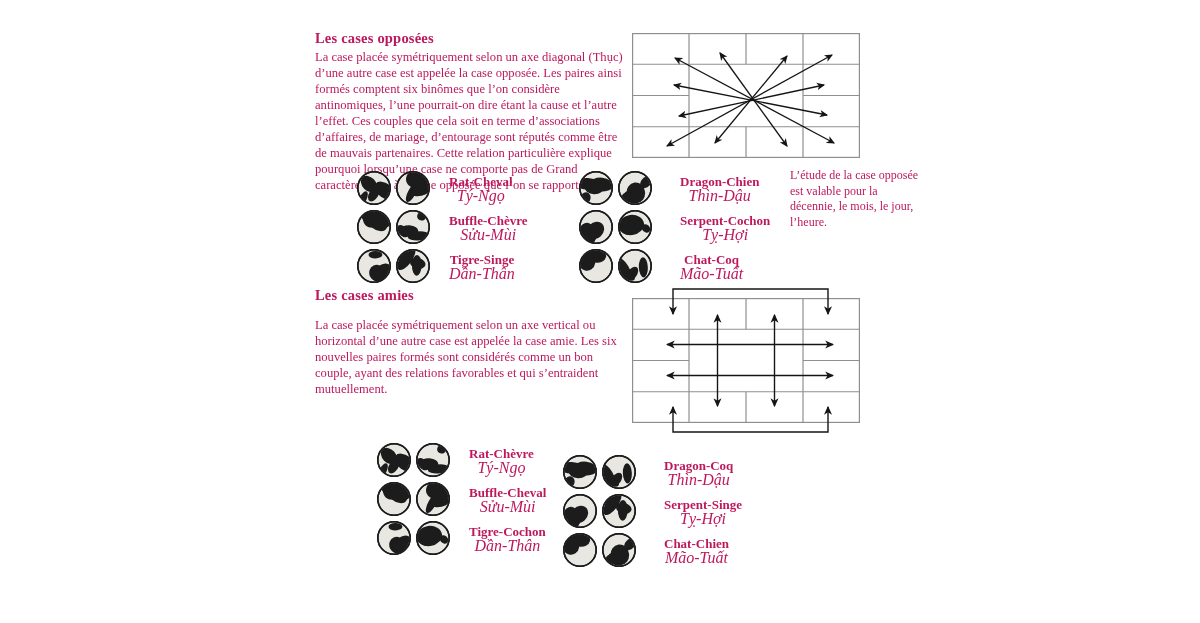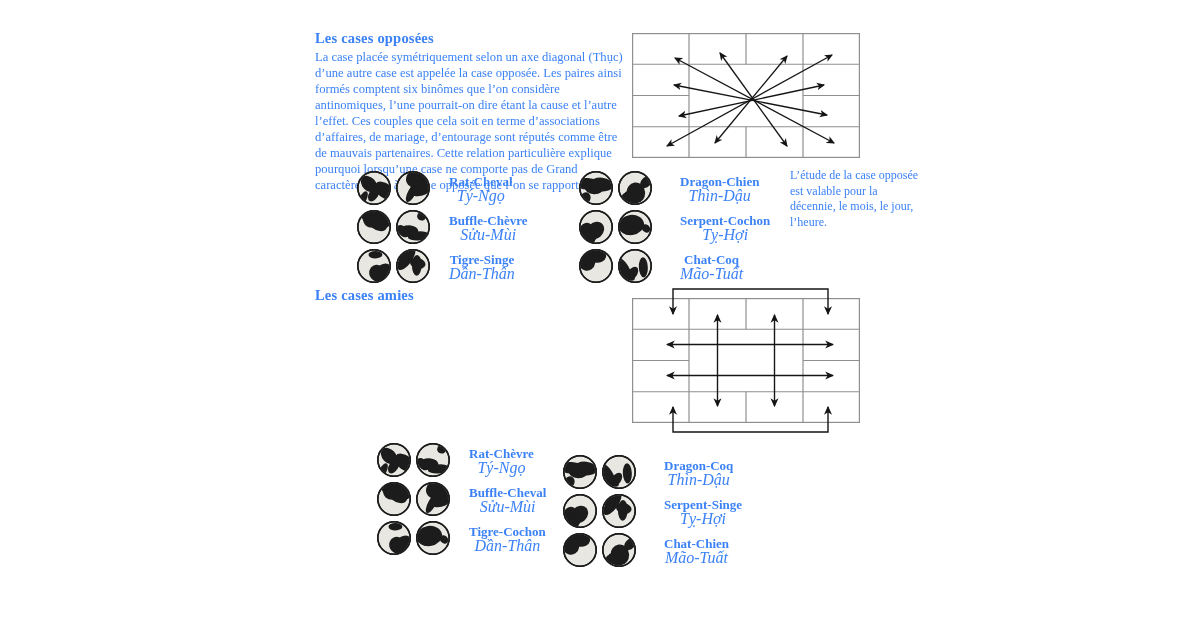--- a/index.html
+++ b/index.html
@@ -1,17 +1,17 @@
 <!DOCTYPE html>
 <html><head>
 <meta charset="utf-8">
 <style>
   html,body{margin:0;padding:0;background:#ffffff;}
   .page{position:relative;width:1200px;height:623px;background:#ffffff;overflow:hidden;
-        font-family:"Liberation Serif","DejaVu Serif",serif;color:#3b82f6;}
+        font-family:"Liberation Serif","DejaVu Serif",serif;color:#be185d;}
   .abs{position:absolute;}
   .heading{font-size:14.5px;font-weight:bold;letter-spacing:.2px;}
   .body-text{font-size:12.6px;line-height:16px;text-align:left;}
   .note-text{font-size:12px;line-height:15.5px;}
   .pairs-col{display:flex;flex-direction:column;gap:3px;}
   .pair{display:flex;align-items:center;height:36px;text-align:center;}
   .stamps{display:flex;gap:3px;}
   .stamp{width:36px;height:36px;display:inline-block;}
   .pair-text{display:flex;flex-direction:column;justify-content:center;}
   .col-a .pair-text{margin-left:18px;}
@@ -311,20 +311,21 @@
           </span>
         </span>
       <span class="pair-text">
         <span class="pair-name">Chat-Coq</span>
         <span class="pair-viet">Mão-Tuất</span>
       </span>
     </div>
   </div>
 
   <div class="abs heading" style="left:315px;top:287px;">Les cases amies</div>
+  <div class="abs body-text" style="left:315px;top:317px;width:314px;">La case placée symétriquement selon un axe vertical ou horizontal d’une autre case est appelée la case amie. Les six nouvelles paires formés sont considérés comme un bon couple, ayant des relations favorables et qui s’entraident mutuellement.</div>
 
   <div class="abs" style="left:632px;top:284px;">
     <svg viewBox="0 0 228 152" width="228" height="152">
       <defs>
         <marker id="ah2" viewBox="0 0 10 10" refX="8.5" refY="5" markerWidth="6.5" markerHeight="6.5" orient="auto-start-reverse">
           <path d="M0,0.6 L9.8,5 L0,9.4 L2.6,5 Z" fill="#151515"></path>
         </marker>
       </defs>
       <g stroke="#8f8f8f" stroke-width="1.2" fill="none">
         <rect x="0.6" y="14.6" width="226.8" height="123.8"></rect>

